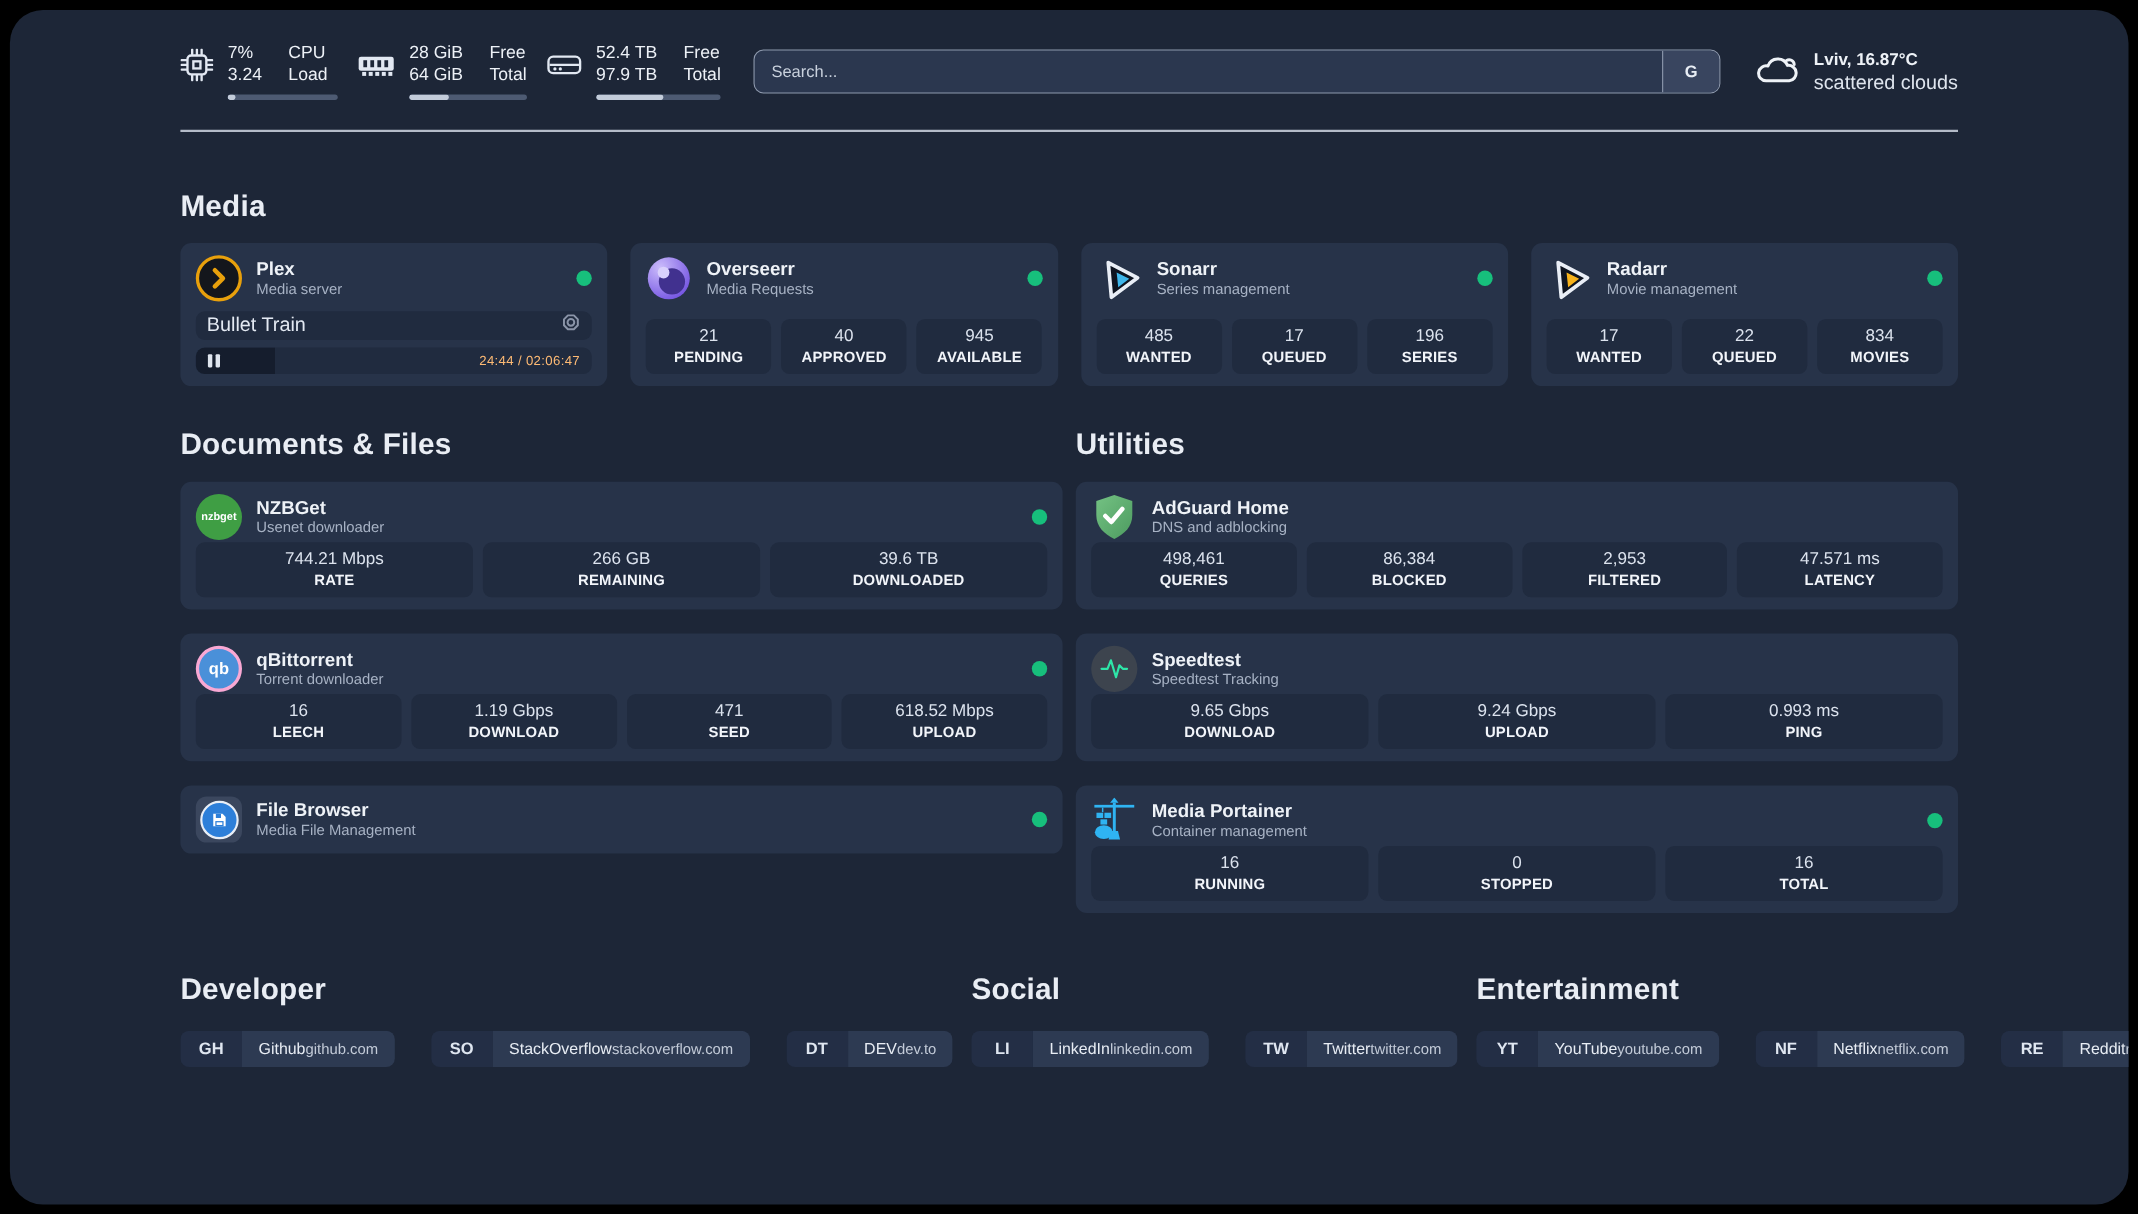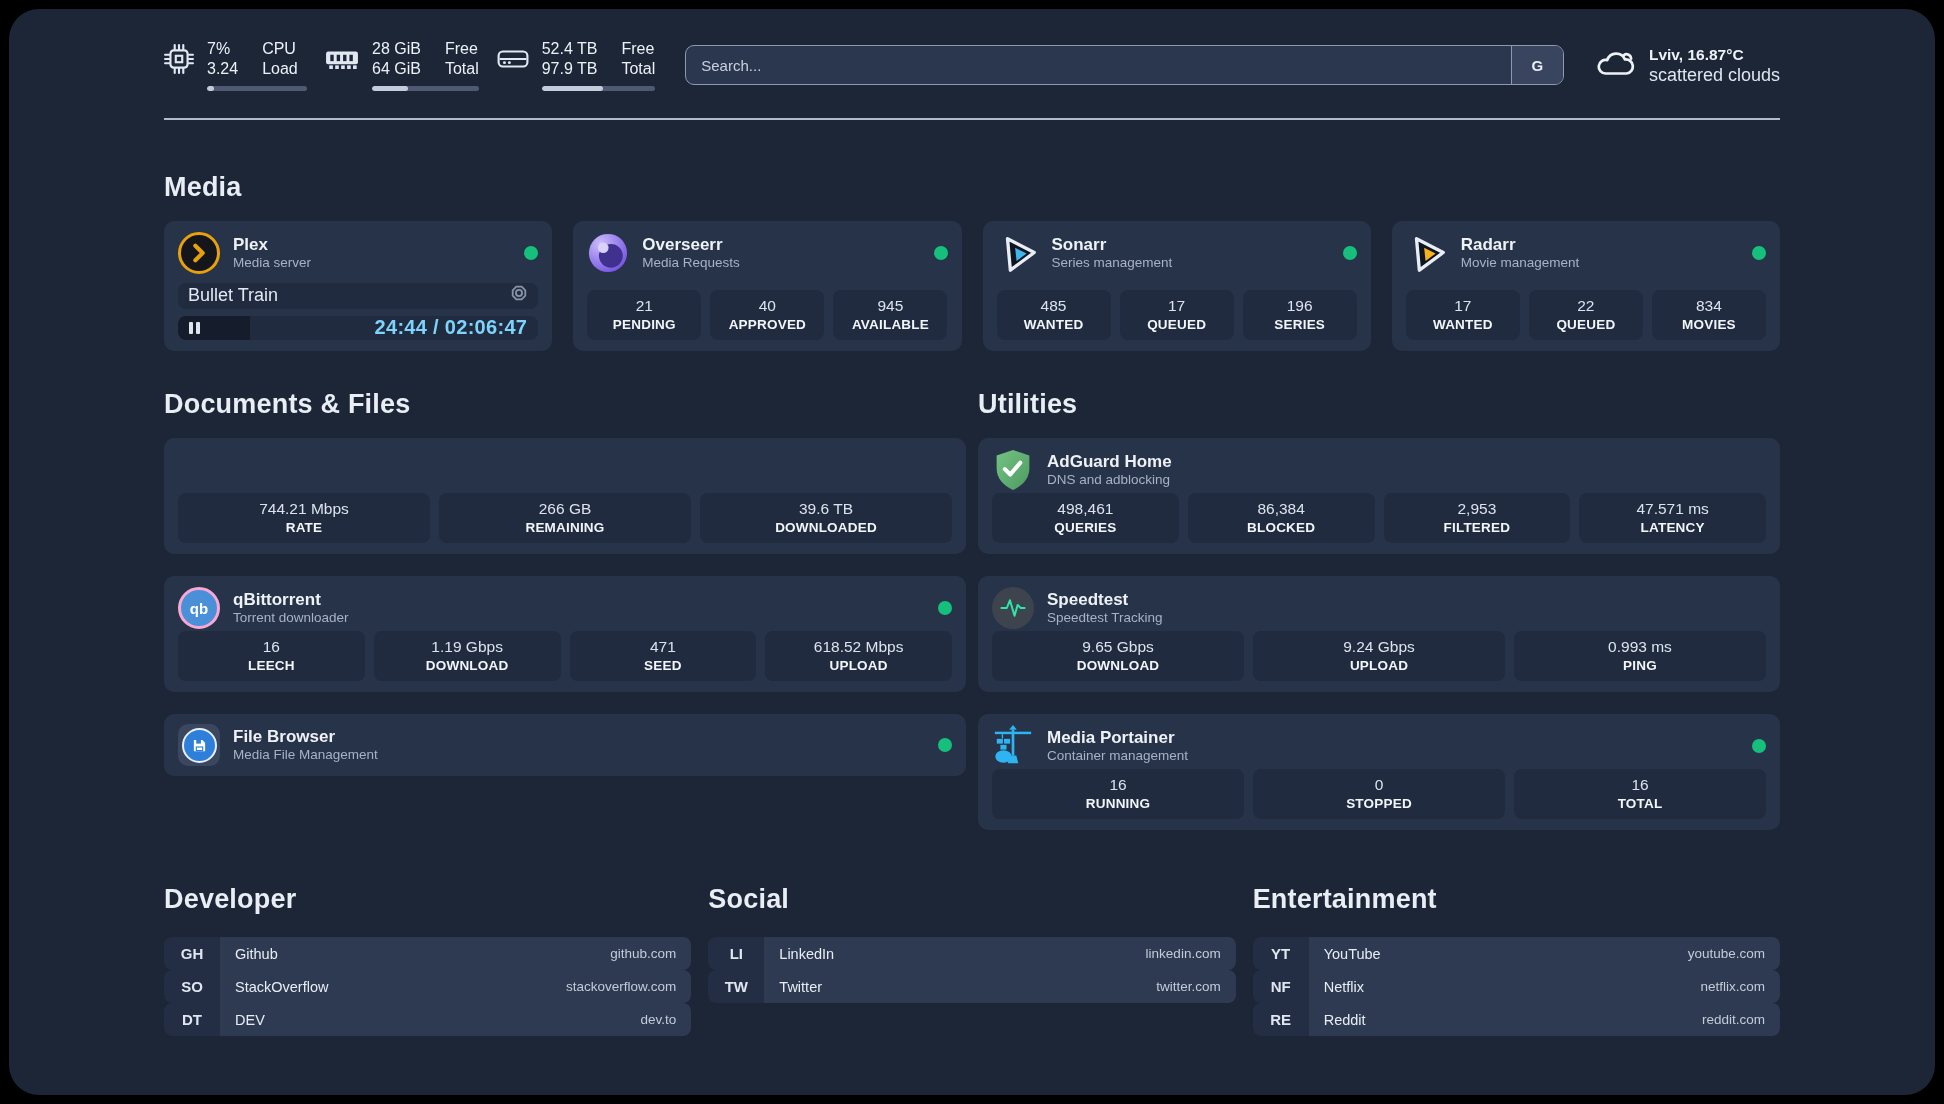--- a/index.html
+++ b/index.html
@@ -67,27 +67,27 @@
   .ic-speed{border-radius:50%;background:#3d444e;}
 
   
   .np-title{margin-top:9px;background:#202b3f;border-radius:8px;height:30px;display:flex;
             align-items:center;justify-content:space-between;padding:0 10px;font-size:18px;color:#e3e9f2;}
   .np-progress{margin-top:7px;position:relative;background:#202b3f;border-radius:8px;height:28px;
                display:flex;align-items:center;overflow:hidden;}
   .np-fill{position:absolute;left:0;top:0;bottom:0;background:#151d2d;border-radius:8px 0 0 8px;}
   .pause{position:relative;margin-left:11px;display:flex;gap:3.5px;cursor:pointer;}
   .pause i{width:3.5px;height:12px;background:#dfe5ee;border-radius:1px;}
-  .np-time{position:relative;margin-left:auto;padding-right:11px;font-size:20px;font-weight:700;
-           color:#7dd3fc;letter-spacing:.3px;}
+  .np-time{position:relative;margin-left:auto;padding-right:11px;font-size:12px;font-weight:400;
+           color:#fdba74;letter-spacing:.3px;}
 
   
   .bookmarks{display:grid;grid-template-columns:repeat(3,1fr);gap:17px;margin-top:54px;}
   .bookmarks h2{margin-bottom:22px;}
-  .bm-list{display:flex;flex-direction:column;gap:0;}
+  .bm-list{display:flex;gap:33px;}
   .bm-row{display:flex;height:33px;border-radius:8px;overflow:hidden;cursor:pointer;text-decoration:none;}
   .bm-abbr{width:56px;background:#232e45;color:#dfe6f0;font-size:15px;font-weight:600;
            display:flex;align-items:center;justify-content:center;flex:0 0 auto;}
   .bm-bar{flex:1;background:#2d3a52;display:flex;align-items:center;justify-content:space-between;padding:12px 15px;}
   .bm-name{font-size:14.5px;color:#e8edf4;}
   .bm-url{font-size:13.5px;color:#c3cbd8;}
 </style>
 </head>
 <body>
 
@@ -331,20 +331,30 @@
     </div>
   </section>
 
   <div class="two-col">
 
     <section>
       <h2>Documents &amp; Files</h2>
       <div class="col-stack">
 
         <article class="card with-stats">
+          <div class="chead">
+            <span class="app-icon ic-nzb">
+                  <span>nzbget</span>
+                </span>
+            <div class="ameta">
+              <span class="aname">NZBGet</span>
+              <span class="asub">Usenet downloader</span>
+            </div>
+            <span class="dot"></span>
+          </div>
           <div class="stats">
             <div class="stat">
               <span class="sv">744.21 Mbps</span>
               <span class="sl">RATE</span>
             </div>
             <div class="stat">
               <span class="sv">266 GB</span>
               <span class="sl">REMAINING</span>
             </div>
             <div class="stat">

